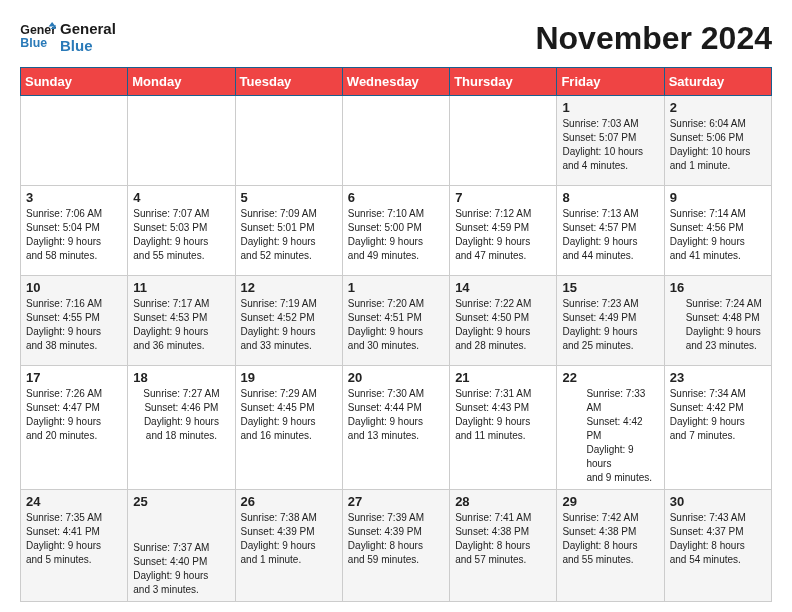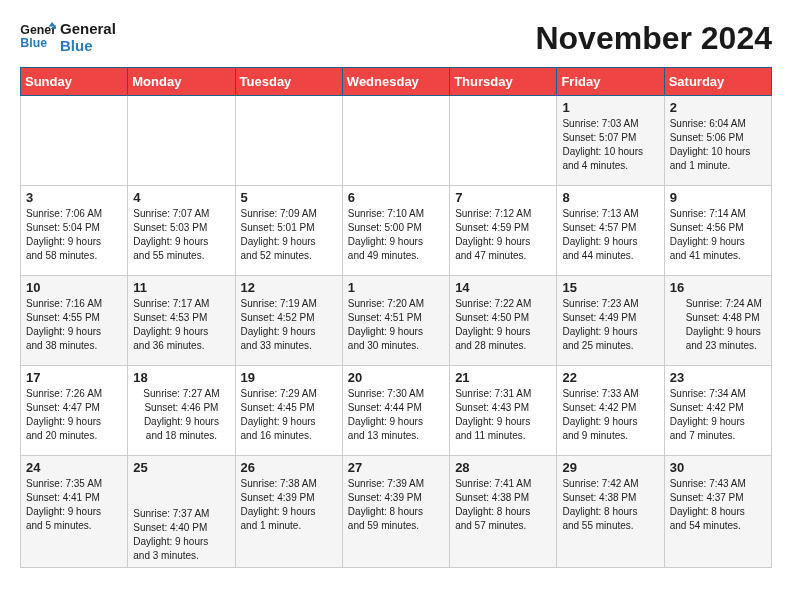--- a/index.html
+++ b/index.html
@@ -266,21 +266,21 @@
         </td>
         <td>
           <span class="day-number">21</span>
           <div class="cell-content" style="white-space: pre-line;">Sunrise: 7:31 AM
 Sunset: 4:43 PM
 Daylight: 9 hours
 and 11 minutes.</div>
         </td>
         <td>
           <span class="day-number">22</span>
-          <div class="cell-content" style="white-space: pre-line;">Sunrise: 7:33 AM
+          <div class="cell-content" style="white-space: pre-line; margin-left: 24px;">Sunrise: 7:33 AM
 Sunset: 4:42 PM
 Daylight: 9 hours
 and 9 minutes.</div>
         </td>
         <td>
           <span class="day-number">23</span>
           <div class="cell-content" style="white-space: pre-line;">Sunrise: 7:34 AM
 Sunset: 4:42 PM
 Daylight: 9 hours
 and 7 minutes.</div>

